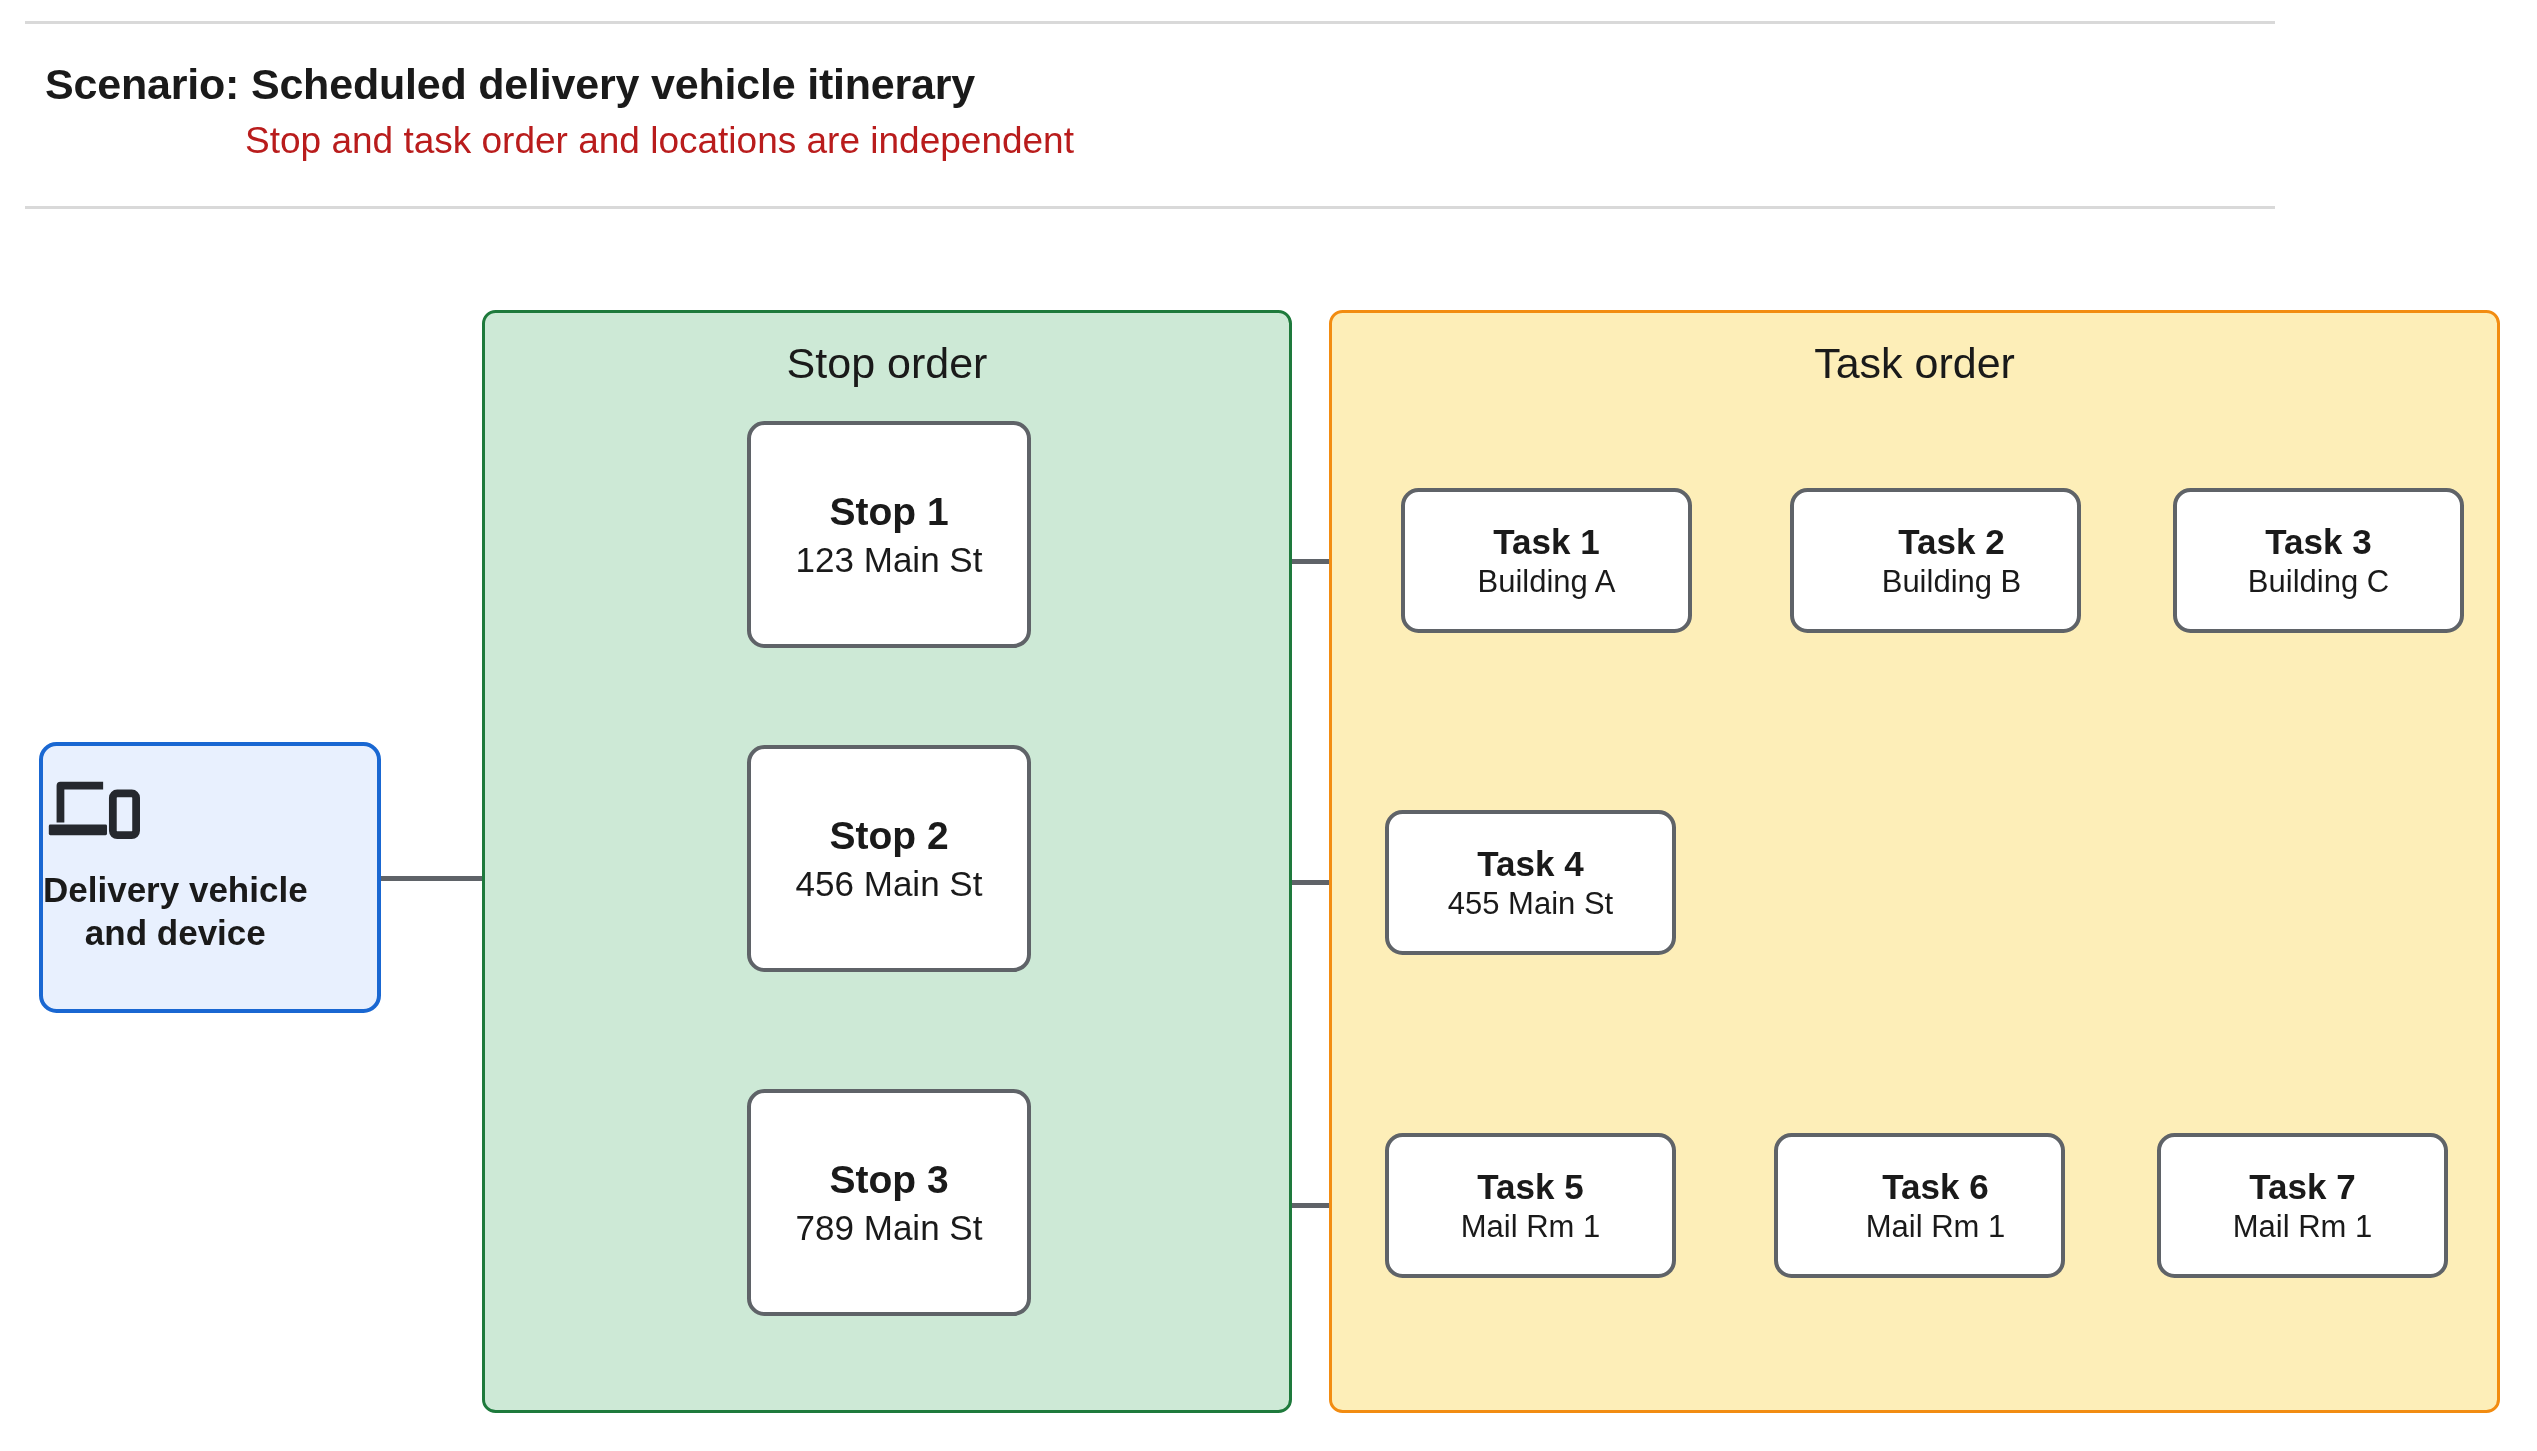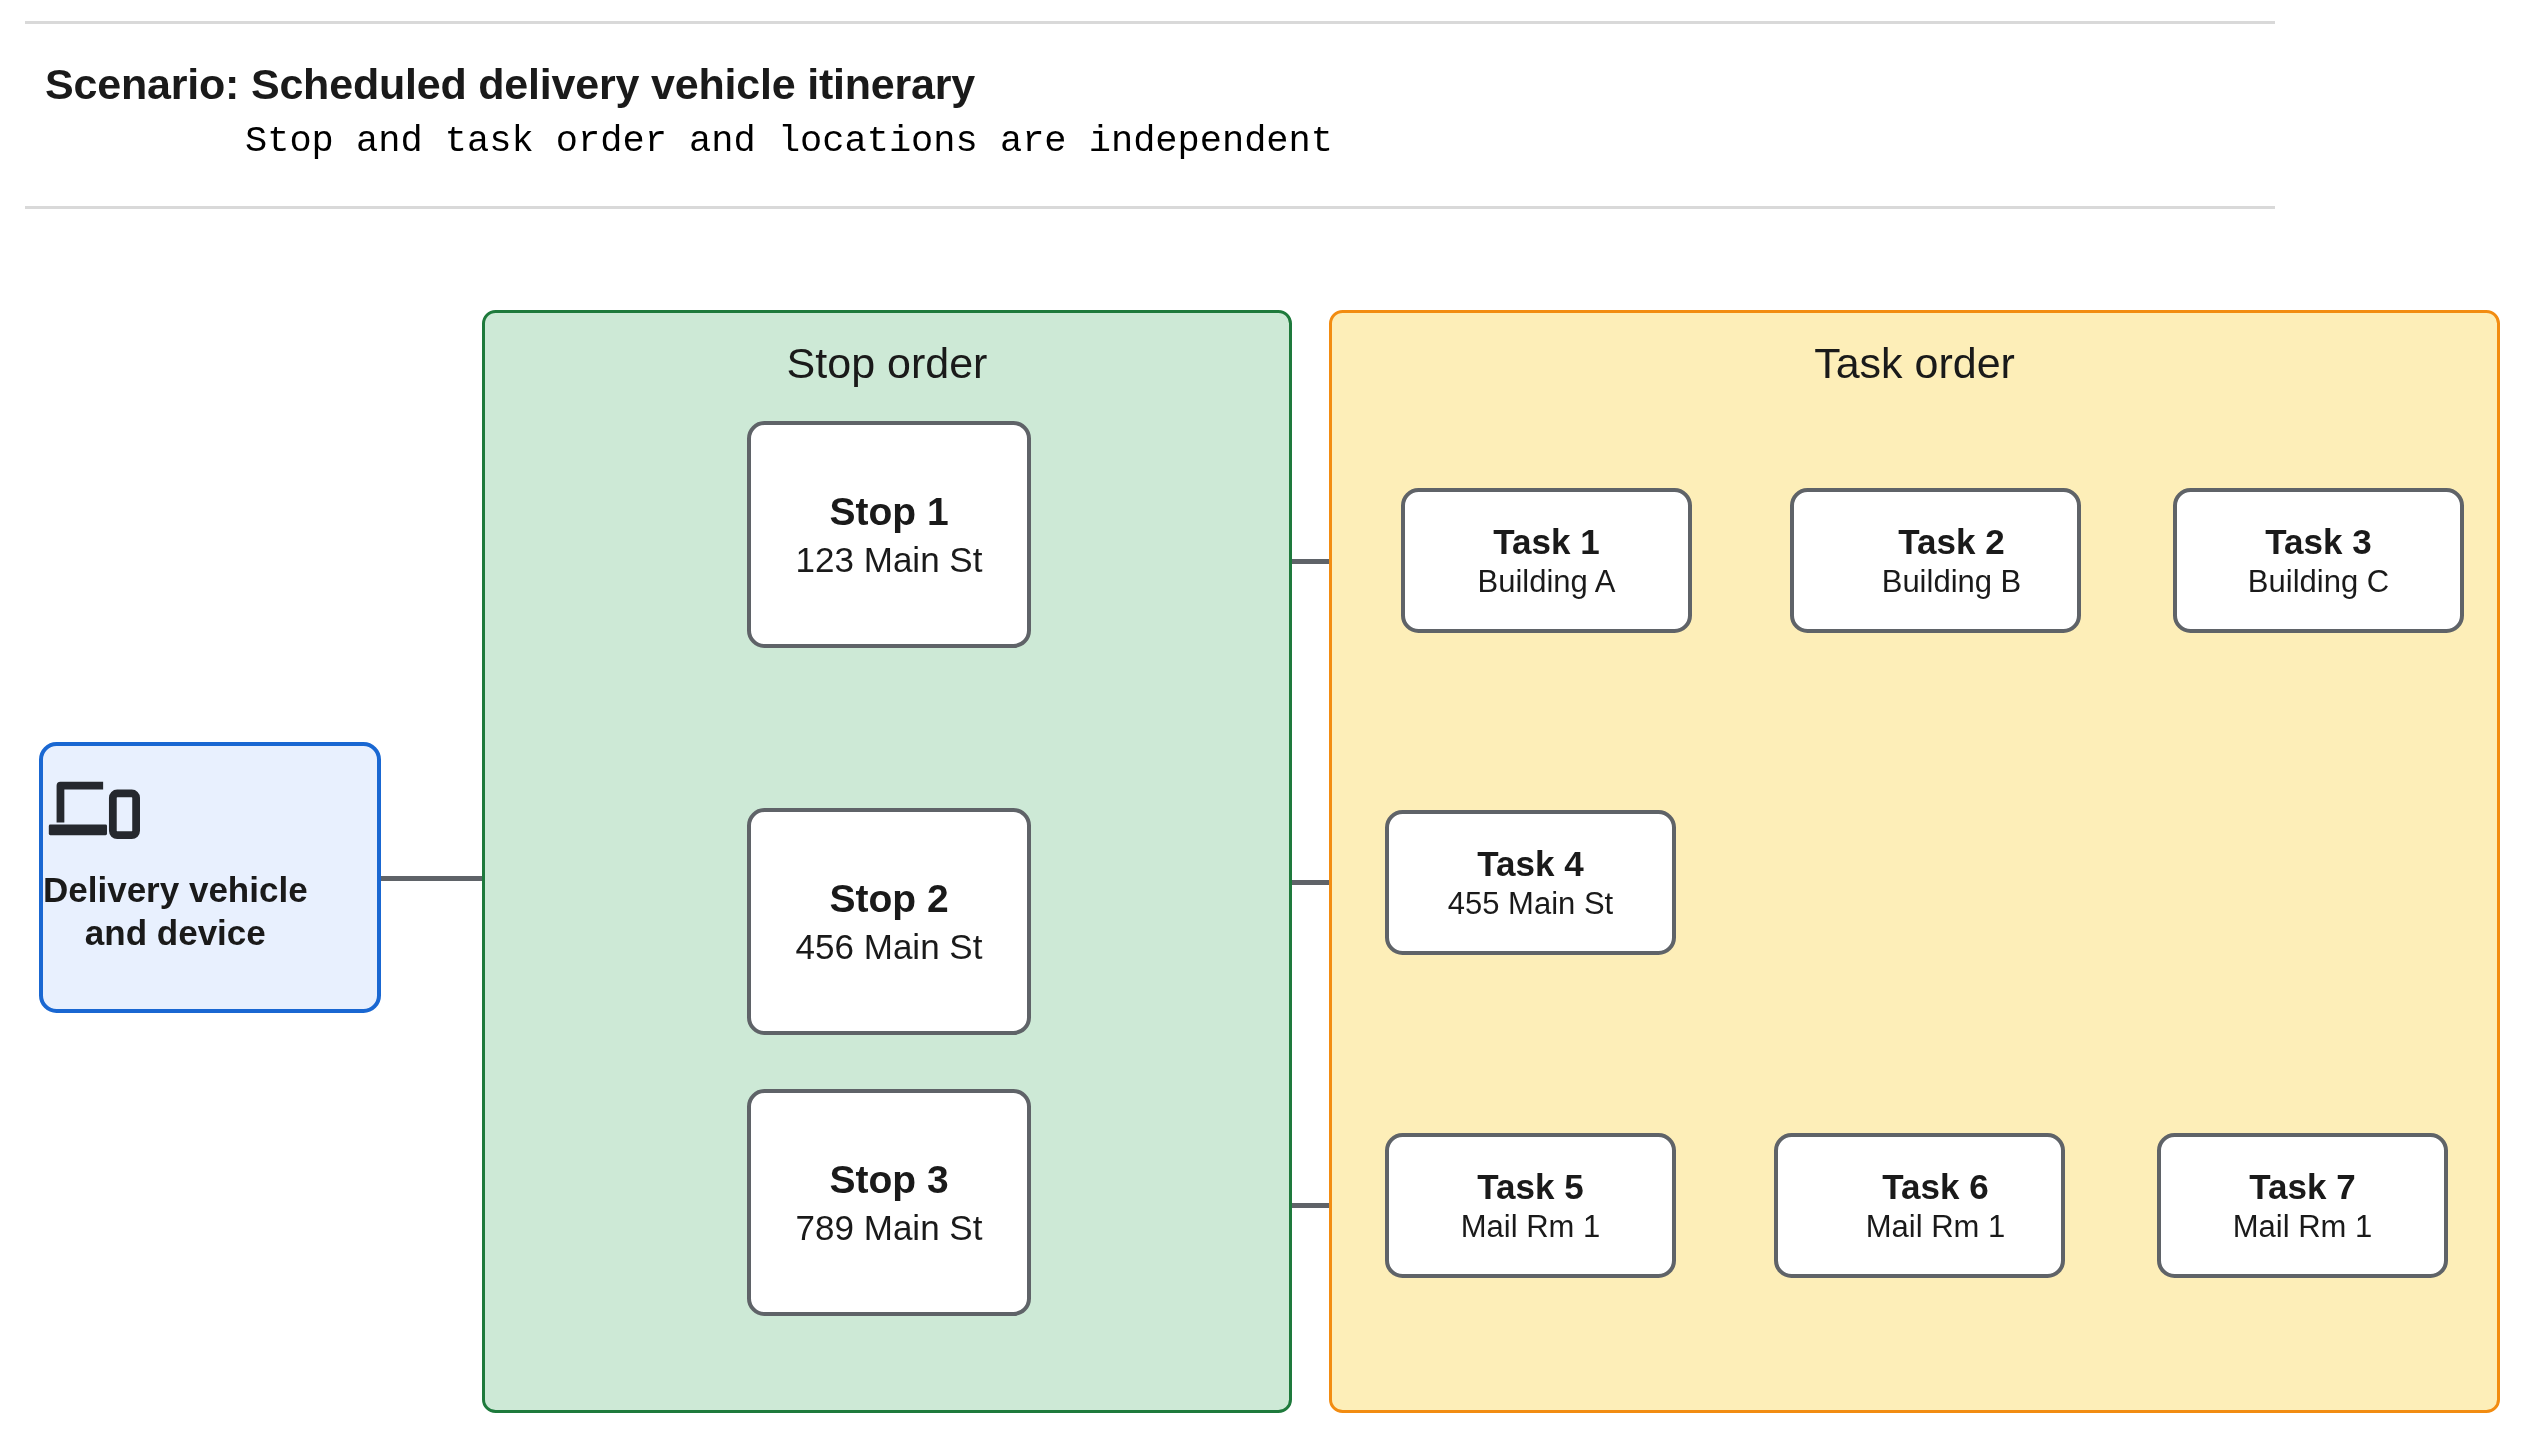--- a/index.html
+++ b/index.html
@@ -17,21 +17,21 @@
   .rule{position:absolute;left:25px;width:2250px;height:2.9px;background:#d9d9d9;}
   .rule.top{top:21.3px;}
   .rule.bottom{top:206px;}
   .title{
     position:absolute;left:45px;top:60px;
     font-size:43px;font-weight:700;letter-spacing:-0.2px;
     white-space:nowrap;color:#1a1a1a;
   }
   .subtitle{
     position:absolute;left:245px;top:120px;
-    font-size:37px;font-weight:400;white-space:nowrap;color:#000000;font-family:Liberation Mono, monospace;
+    font-size:37px;font-weight:400;white-space:nowrap;color:#b91c1c;
   }
 
   
   .panel{position:absolute;border-radius:13.6px;box-sizing:border-box;}
   .panel-stop{
     left:482px;top:310px;width:810px;height:1103px;
     background:#cde9d6;border:3.9px solid #1e7a3c;
   }
   .panel-task{
     left:1329px;top:310px;width:1171px;height:1103px;
@@ -52,21 +52,21 @@
     position:absolute;box-sizing:border-box;
     background:#ffffff;border:4.8px solid #5f6368;border-radius:17.5px;
     display:flex;flex-direction:column;align-items:center;justify-content:center;
     text-align:center;
   }
   .node .n-title{font-size:39px;font-weight:700;line-height:1.12;color:#1a1a1a;}
   .node .n-sub{font-size:35px;font-weight:400;line-height:1.12;color:#1a1a1a;margin-top:5.8px;}
 
   .stop-node{width:284px;height:227px;left:747px;}
   .stop-1{top:421px;}
-  .stop-2{top:808px;}
+  .stop-2{top:745px;}
   .stop-3{top:1089px;}
 
   .task-node{width:291px;height:145px;}
   .task-node .n-title{font-size:35px;}
   .task-node .n-sub{font-size:31px;margin-top:3.9px;}
   .tc1{left:1385px;} .tc2{left:1774px;padding-left:32px;} .tc3{left:2157px;}
   .tr1{top:488px;margin-left:16px;} .tr2{top:810px;} .tr3{top:1133px;}
 
   
   .vehicle{

